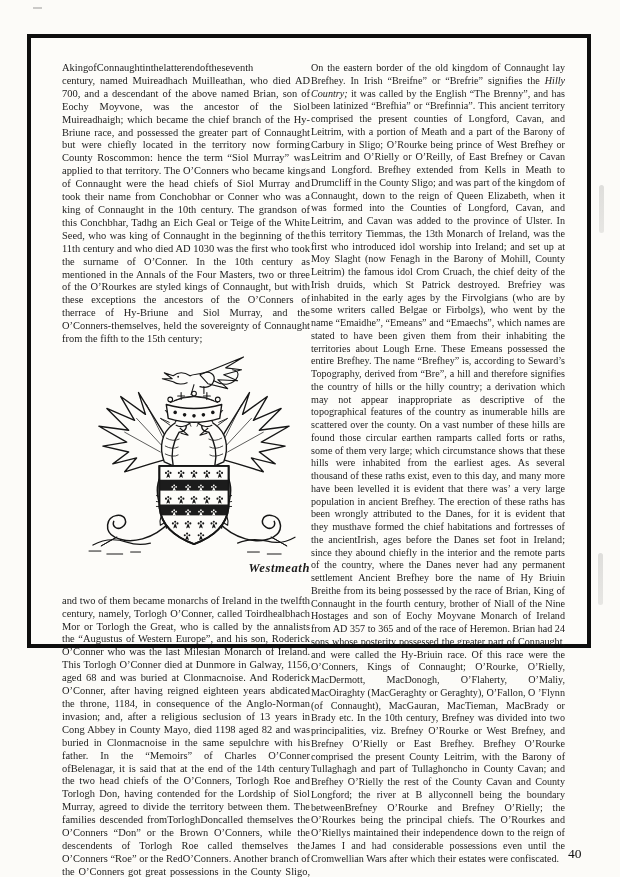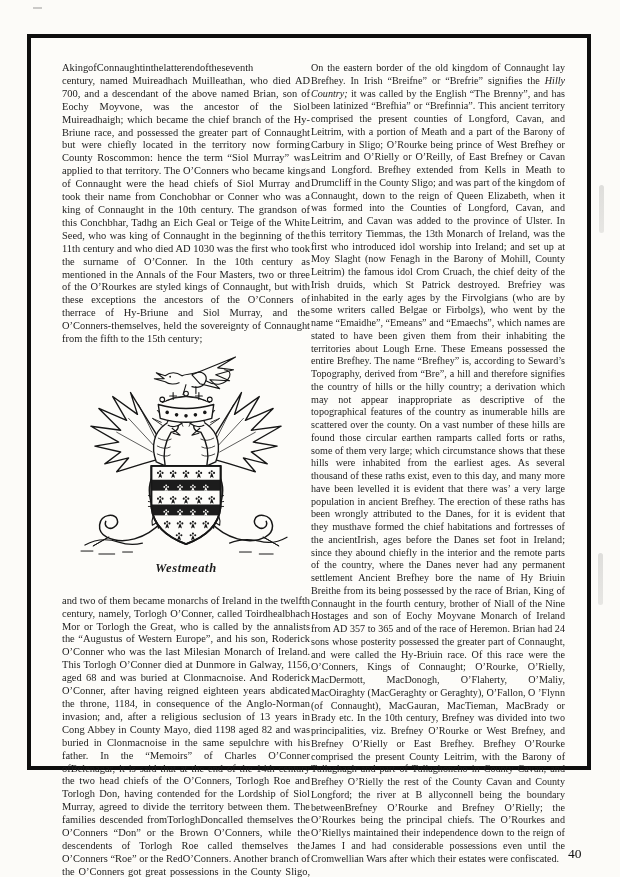--- a/index.html
+++ b/index.html
@@ -1,26 +1,26 @@
 <!DOCTYPE html>
 <html><head>
 <meta charset="utf-8">
 <style>
   html,body{margin:0;padding:0;background:#e9e9e7;}
   .page{position:relative;width:620px;height:877px;background:#fcfbf8;overflow:hidden;
         font-family:"Liberation Serif", serif;color:#1a1a1a;}
-  .border-frame{position:absolute;left:27px;top:34px;width:564px;height:736px;
+  .border-frame{position:absolute;left:27px;top:34px;width:564px;height:614px;
         border:4px solid #0e0e0e;box-sizing:border-box;background:#fdfcf9;}
   .col{position:absolute;top:24px;text-align:justify;color:#1c1c1c;}
   .col.left{left:31px;width:248px;font-size:10.45px;line-height:12.9px;}
   .col.right{left:280px;width:254px;font-size:10.15px;line-height:12.75px;}
   .col p{margin:0;}
   .col p.second{margin-top:20px;}
   .gap{display:inline-block;width:34px;}
-  figure{margin:5px 0 0 0;text-align:center;}
+  figure{margin:5px 0 0 0;text-align:right;}
   figcaption{font-style:italic;font-weight:bold;font-size:12.5px;letter-spacing:0.6px;margin-top:3px;}
   .pagenum{position:absolute;left:568px;top:846px;font-size:13.5px;color:#111;}
   .smudge{position:absolute;width:5px;border-radius:3px;opacity:0.30;
         background:linear-gradient(#9a9a98,#b5b5b2);}
   .smudge.s1{left:599px;top:185px;height:48px;}
   .smudge.s2{left:598px;top:553px;height:52px;}
   .tick{position:absolute;left:33px;top:7px;width:9px;height:2px;background:#9a9a98;opacity:.5;}
 </style>
 </head>
 <body>

